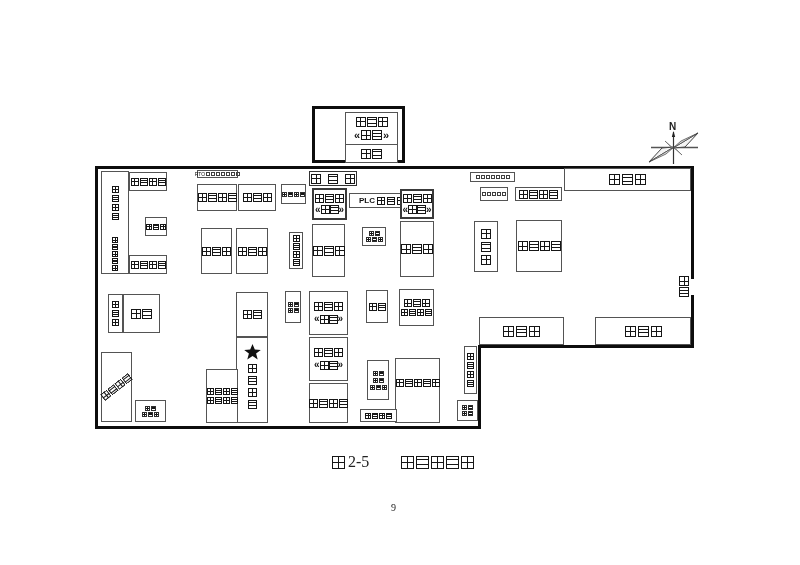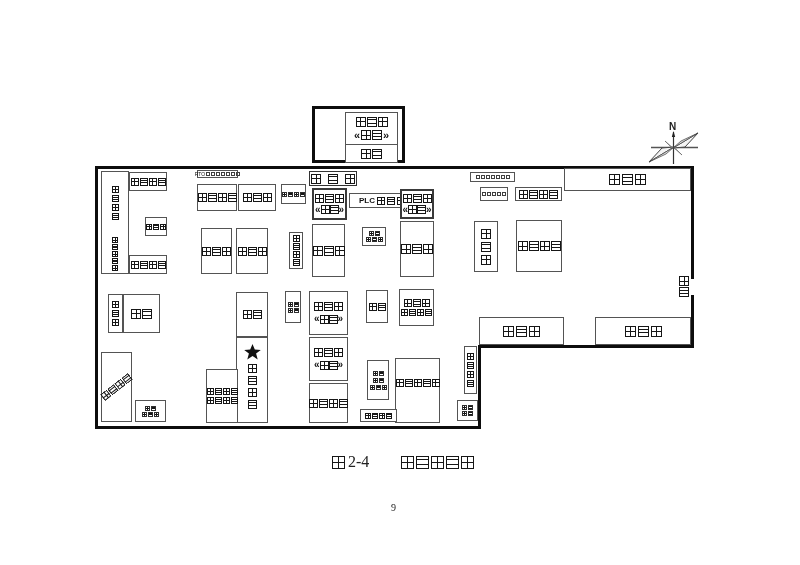--- a/index.html
+++ b/index.html
@@ -500,21 +500,21 @@
 
 <div style="position:absolute;left:679px;top:276px">
     <div class="v" style="gap:1px">
       <i class="c z s10"></i>
       <i class="c y s10"></i>
     </div>
   </div>
 
 <div style="position:absolute;left:332px;top:453px;display:flex;align-items:center;gap:3px">
     <i class="c z s13"></i>
-    <span style="font-family:'Liberation Serif',serif;font-size:16px;color:#222">2-4</span>
+    <span style="font-family:'Liberation Serif',serif;font-size:16px;color:#222">2-5</span>
     <span style="width:26px"></span>
     <div class="r" style="gap:2px">
       <i class="c z s13"></i>
       <i class="c y s13"></i>
       <i class="c z s13"></i>
       <i class="c y s13"></i>
       <i class="c z s13"></i>
     </div>
   </div>
 

